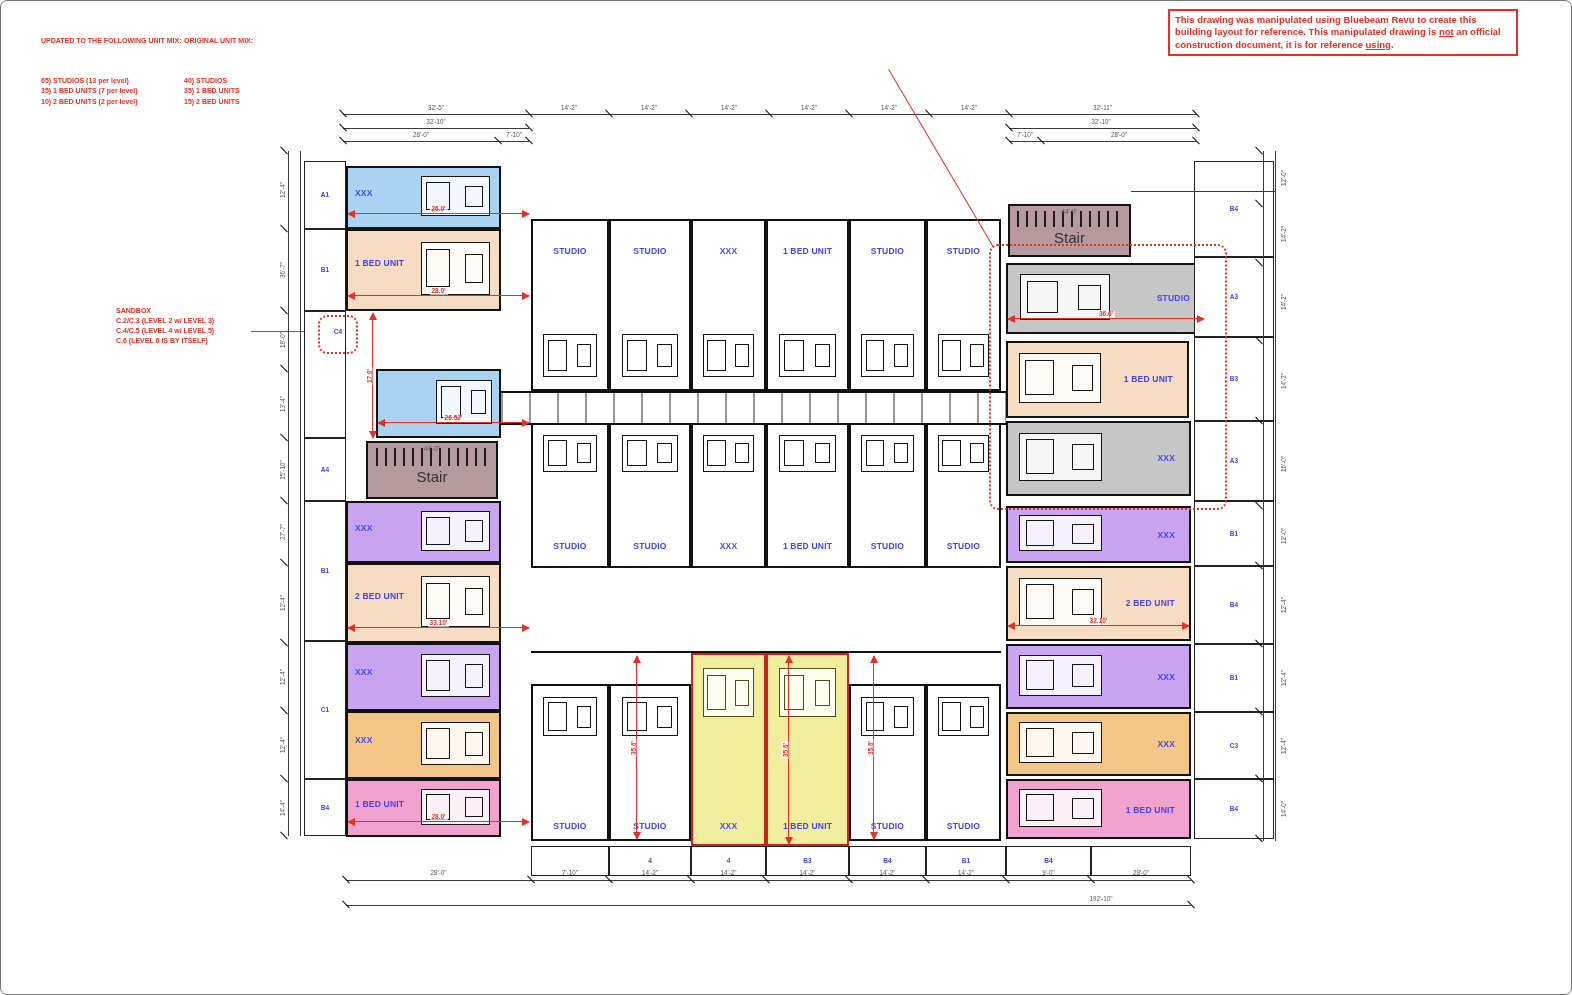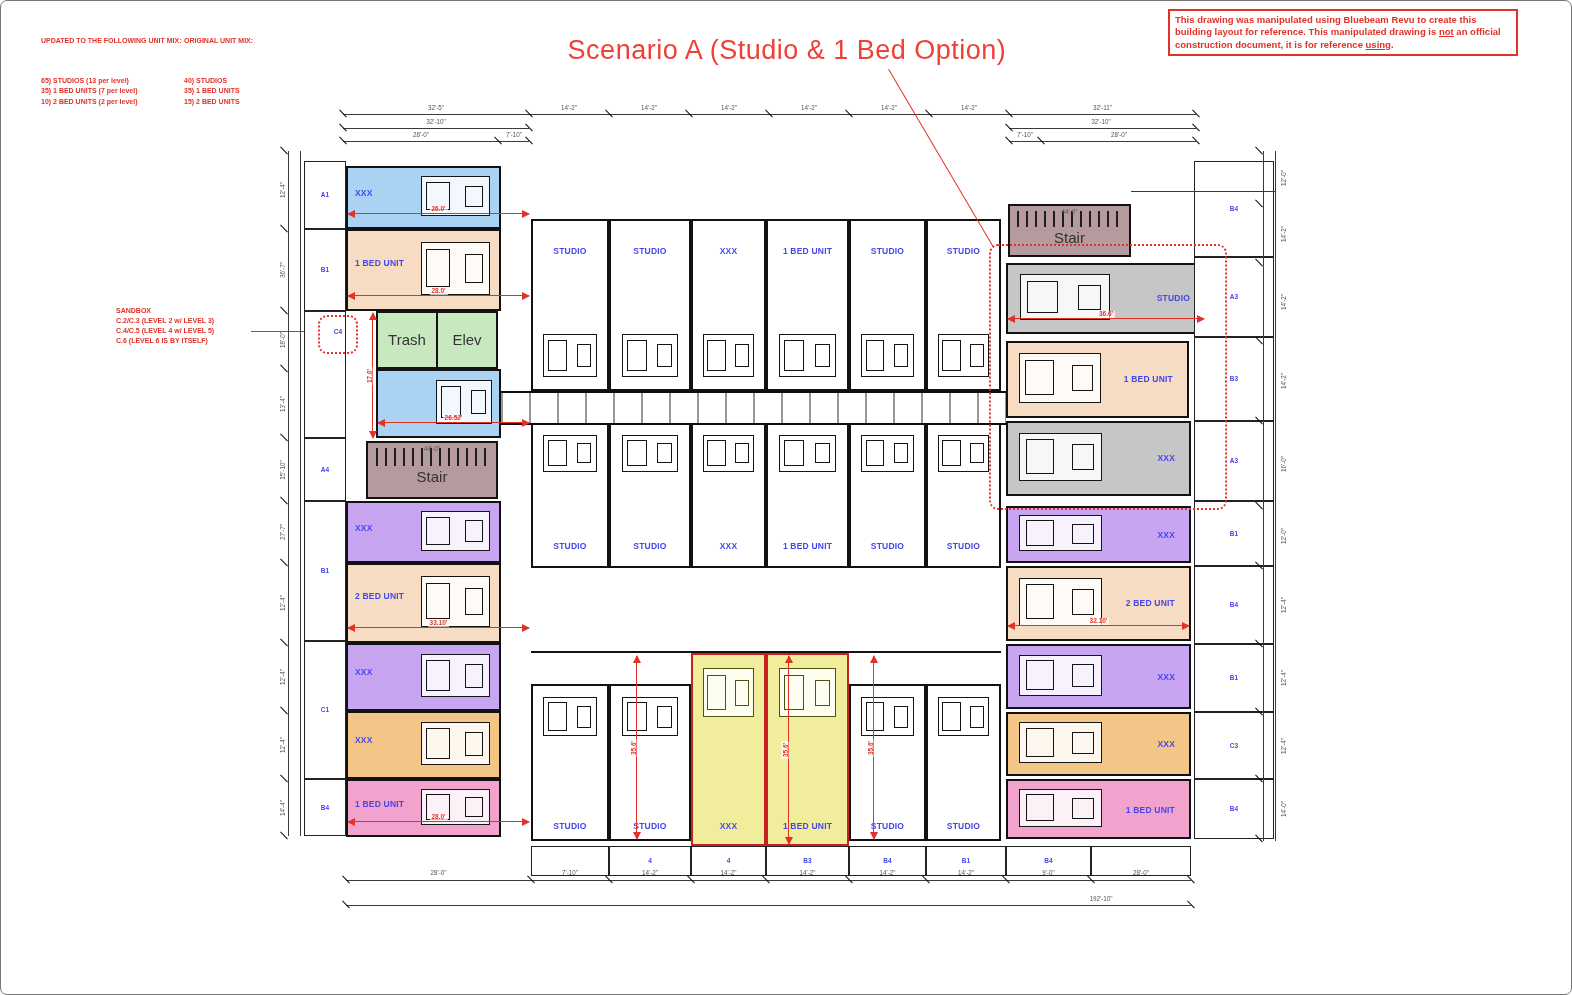--- a/index.html
+++ b/index.html
@@ -58,21 +58,20 @@
 
   <div class="red-note" style="left:40px;top:14px;width:150px;">
     <span class="nt">UPDATED TO THE FOLLOWING UNIT MIX:</span>
     <span id="updated-mix-lines"><span style="display: block;">65) STUDIOS (13 per level)</span><span style="display: block;">35) 1 BED UNITS (7 per level)</span><span style="display: block;">10) 2 BED UNITS (2 per level)</span></span>
   </div>
   <div class="red-note" style="left:183px;top:14px;width:120px;">
     <span class="nt">ORIGINAL UNIT MIX:</span>
     <span id="original-mix-lines"><span style="display: block;">40) STUDIOS</span><span style="display: block;">35) 1 BED UNITS</span><span style="display: block;">15) 2 BED UNITS</span></span>
   </div>
 
-  <div id="title">Scenario A (Studio &amp; 1 Bed Option)</div>
   <div class="leader" style="left:888px;top:68px;width:207px;transform:rotate(59.5deg);"></div>
 
   <div id="disclaimer">
     <span>This drawing was manipulated using Bluebeam Revu to create this building layout for reference. This manipulated drawing is </span><span class="ul">not</span><span> an official construction document, it is for reference </span><span class="ul">using</span><span>.</span>
   </div>
 
   <div class="red-note" style="left:115px;top:305px;line-height:1.45;" id="sandbox-note"><span style="display: block;">SANDBOX</span><span style="display: block;">C.2/C.3 (LEVEL 2 w/ LEVEL 3)</span><span style="display: block;">C.4/C.5 (LEVEL 4 w/ LEVEL 5)</span><span style="display: block;">C.6 (LEVEL 6 IS BY ITSELF)</span></div>
   <div class="abs" style="left:250px;top:330px;width:67px;border-top:1.6px solid #e23127;"></div>
 
   <div id="plan" class="abs" style="left:0;top:0;width:1572px;height:995px;">
@@ -82,28 +81,20 @@
       </div>
       <div class="rdim" style="left: 347px; top: 212px; width: 181px;">
         <span>26.0'</span>
       </div>
       <div class="unit" style="left: 345px; top: 228px; width: 155px; height: 82px; background: rgb(246, 220, 195);">
         <div class="ulbl" style="left: 7px; top: 34%;">1 BED UNIT</div>
         <div class="pod" style="right: 6%; top: 14%; width: 46%; height: 68%;"></div>
       </div>
       <div class="rdim" style="left: 347px; top: 294px; width: 181px;">
         <span>28.0'</span>
-      </div>
-      <div class="unit" style="left: 375px; top: 310px; width: 122px; height: 58px; background: rgb(200, 233, 191); display: flex;">
-        <div style="flex: 1 1 0%; position: relative; border: 0px none;">
-          <div class="rmlbl" style="top: 34%;">Trash</div>
-        </div>
-        <div style="flex: 1 1 0%; position: relative; border-style: solid; border-color: rgb(18, 18, 18); border-image: initial; border-width: 0px 0px 0px 2px;">
-          <div class="rmlbl" style="top: 34%;">Elev</div>
-        </div>
       </div>
       <div class="unit" style="left: 375px; top: 368px; width: 125px; height: 69px; background: rgb(169, 210, 243);">
         <div class="pod" style="right: 6%; top: 14%; width: 46%; height: 68%;"></div>
       </div>
       <div class="rdim" style="left: 377px; top: 421px; width: 151px;">
         <span>26.52'</span>
       </div>
       <div class="unit" style="left: 365px; top: 440px; width: 132px; height: 58px; background: rgb(181, 155, 157);">
         <div class="treads"></div>
         <div class="rmlbl" style="top: 46%;">Stair</div>

